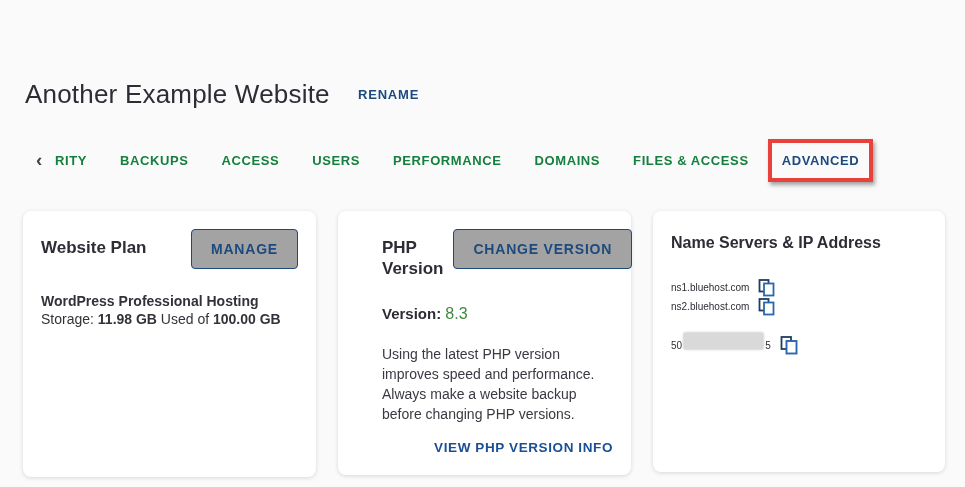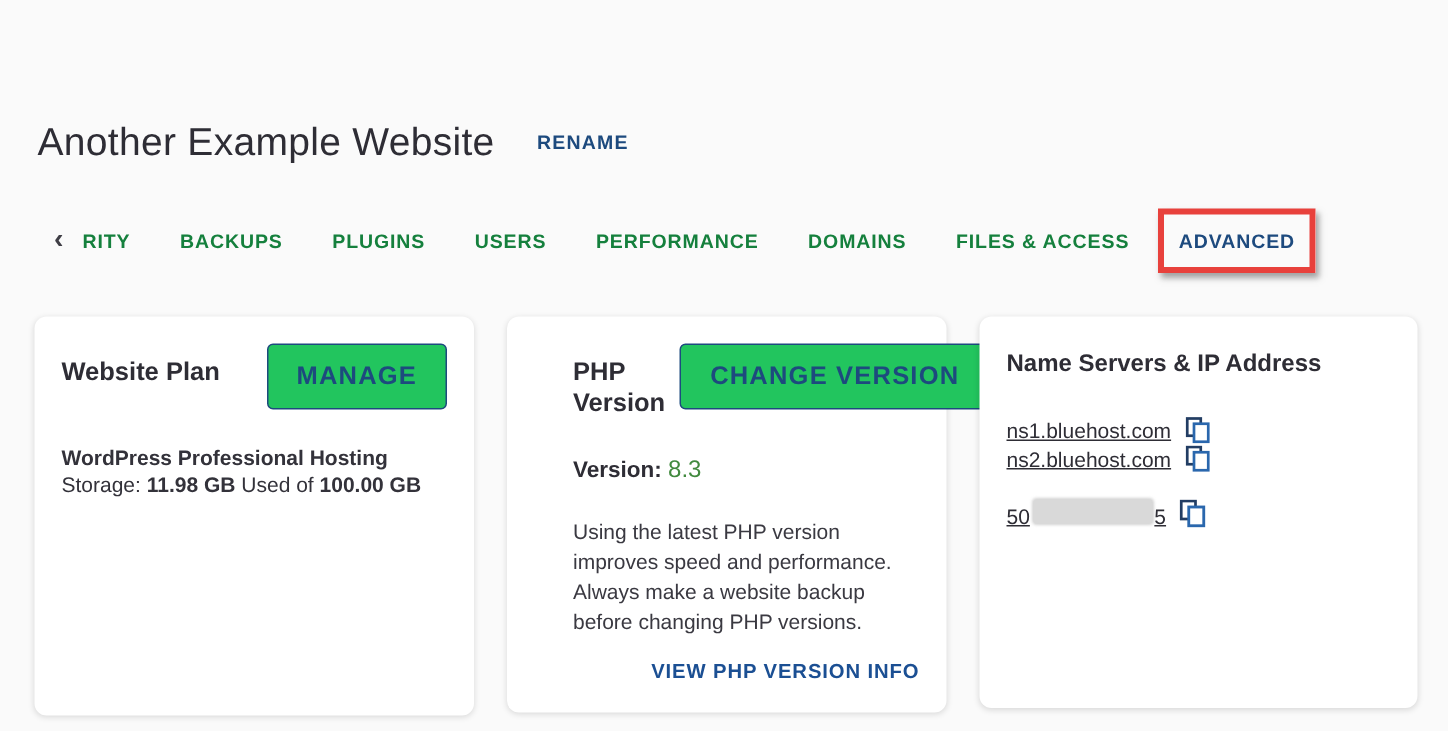--- a/index.html
+++ b/index.html
@@ -60,63 +60,63 @@
   .card-head {
     display:flex; justify-content:space-between; align-items:flex-start;
     gap:10px;
   }
   .card-title {
     font-size:17px; font-weight:600; color:#2e2d35;
     line-height:21px; padding-top:8px;
   }
   .card-3 .card-title { padding-top:3px; font-size:16px; }
   .outline-btn {
-    background:#22c55e; border:1.5px solid #1d4a7e; border-radius:4px;
+    background:#a3a3a3; border:1.5px solid #1d4a7e; border-radius:4px;
     color:#1d4a7e; font-family:"Liberation Sans", sans-serif;
-    font-size:17px; font-weight:700; letter-spacing:0.8px;
+    font-size:14px; font-weight:700; letter-spacing:0.8px;
     padding:11px 19px; cursor:pointer; white-space:nowrap; flex:none;
   }
   .plan-name { font-size:14px; font-weight:700; margin-top:24px; }
   .stat-line { font-size:14px; line-height:21px; white-space:pre-wrap; }
   .stat-line.first { margin-top:13px; }
   .stat-line b { font-weight:700; }
   .version-line { margin-top:26px; font-size:15px; white-space:pre-wrap; }
   .version-label { font-weight:600; color:#2e2d35; }
   .version-value { color:#428a3f; font-size:16px; }
   .php-desc { margin-top:21px; font-size:14px; line-height:20px; color:#3a3941; }
   .php-link {
     margin-top:auto; align-self:flex-end;
     font-size:13.5px; font-weight:700; color:#1b4f93;
     letter-spacing:0.6px; cursor:pointer; padding-bottom:2px;text-align:right;
   }
   .ns-block { margin-top:25px; }
   .ns-row, .ip-row {
-    display:flex; align-items:flex-start; gap:9px;
-    font-size:14px; line-height:19px; color:#2e2d35;text-decoration:underline;
+    display:flex; align-items:flex-end; gap:9px;
+    font-size:10px; line-height:19px; color:#2e2d35;
   }
   .ip-row { margin-top:17px; }
   .copy-icon { cursor:pointer; flex:none; display:inline-flex; }
   .ip-redaction {
     display:inline-block; width:79px; height:16px;
     background:#d9d9d9; border-radius:2px;
     box-shadow:0 0 2px 1px rgba(200,200,200,0.8);
     margin:0 2px;
   }
 </style>
 </head>
 <body>
 
 <h1 class="page-title">Another Example Website</h1>
 <span class="rename-link">RENAME</span>
 
 <span class="tab-chevron">‹</span>
 <nav class="tab-row">
   <span class="tab">RITY</span>
   <span class="tab">BACKUPS</span>
-  <span class="tab">PLUGINS</span>
+  <span class="tab">ACCESS</span>
   <span class="tab">USERS</span>
   <span class="tab">PERFORMANCE</span>
   <span class="tab">DOMAINS</span>
   <span class="tab">FILES &amp; ACCESS</span>
   <span class="tab active">
     <span>ADVANCED</span>
     <span class="annotation-box"></span>
   </span>
 </nav>
 

